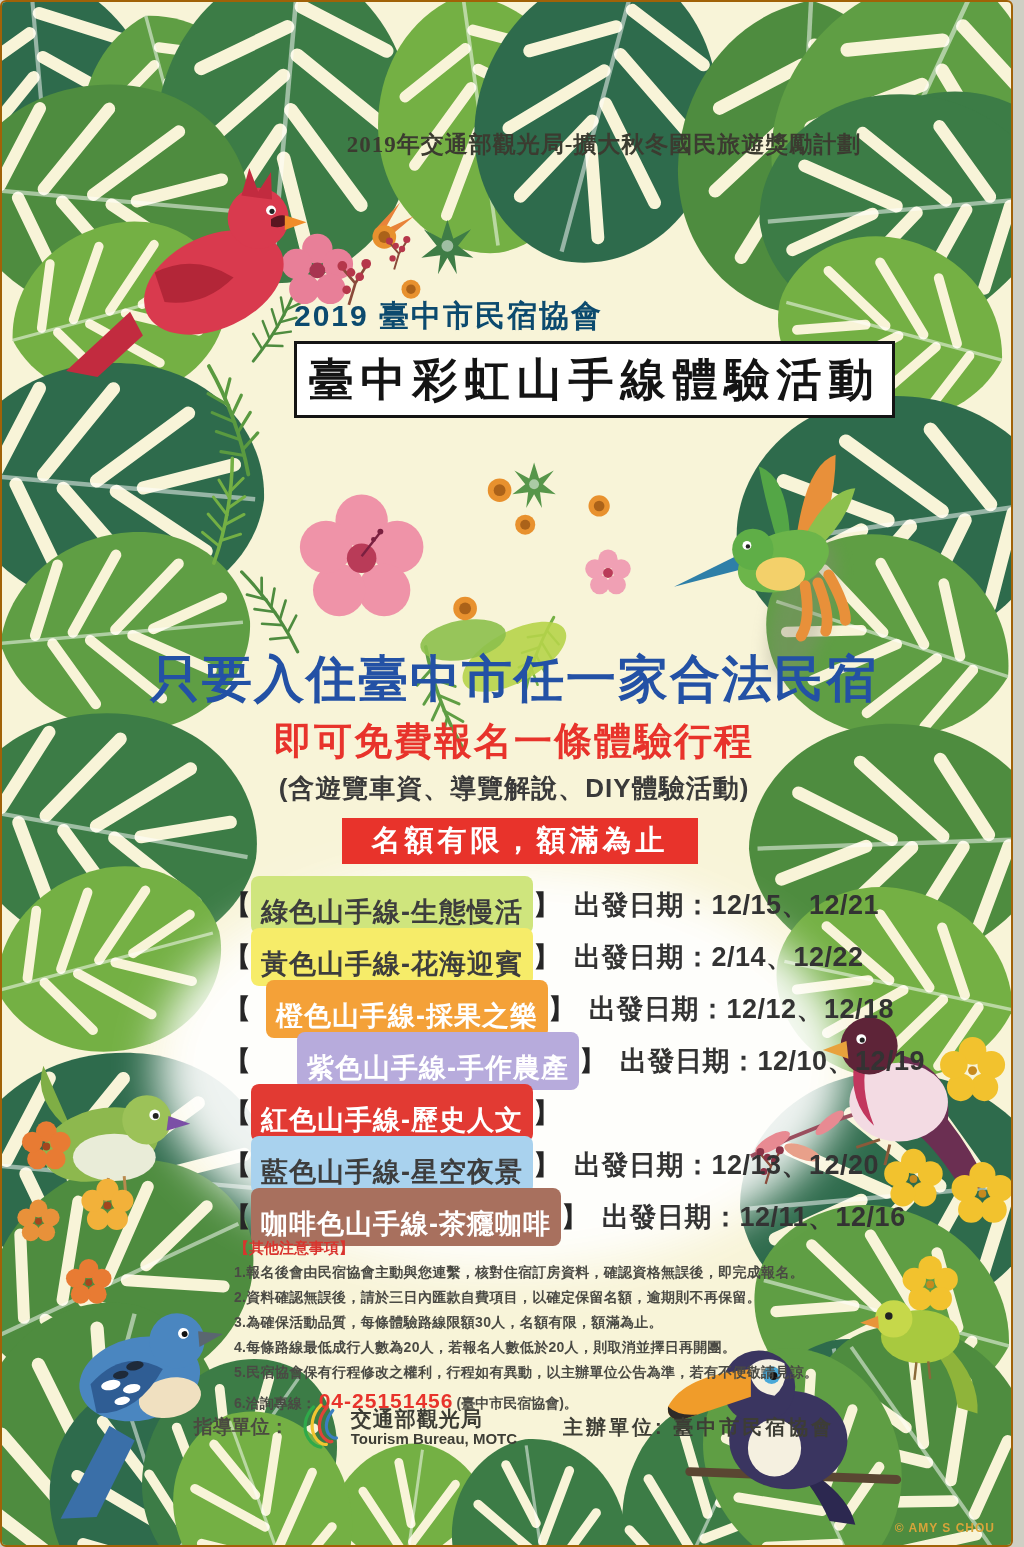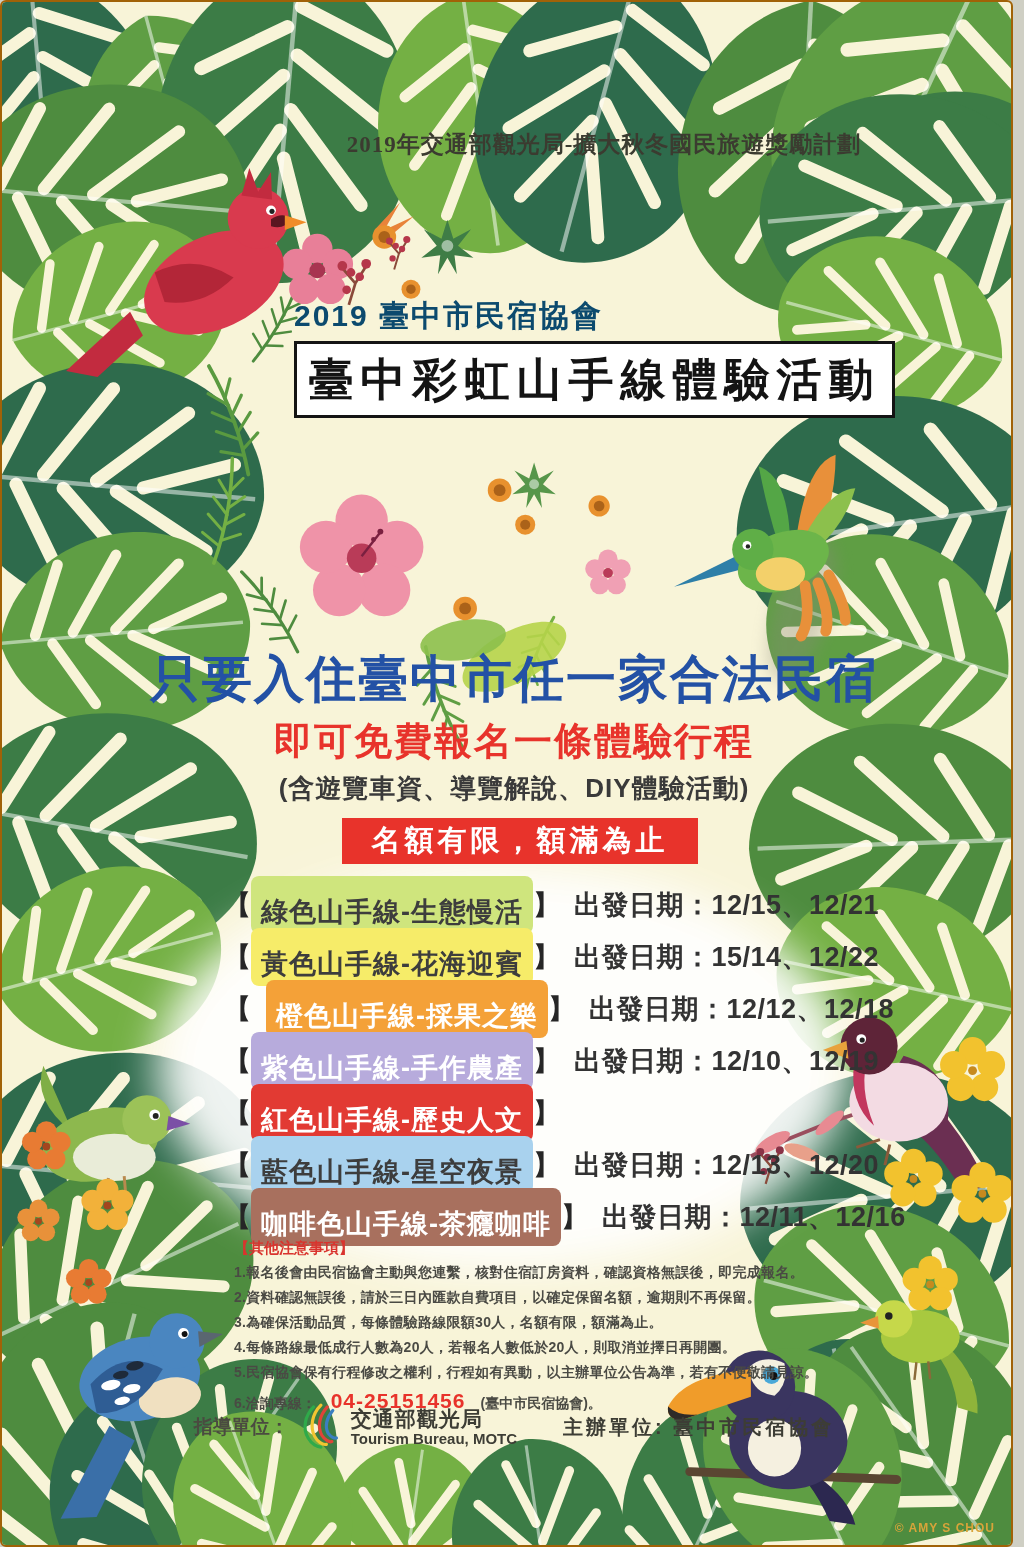--- a/index.html
+++ b/index.html
@@ -32,21 +32,21 @@
   .routes{top:886px;left:222px;}
   .route-row{display:flex;align-items:center;height:34px;margin-bottom:18px;
     font-size:27px;font-weight:800;color:#262626;white-space:nowrap;}
   .bracket{font-weight:800;color:#262626;}
   .pill{display:inline-block;padding:18px 10px 4px;border-radius:8px;letter-spacing:1px;}
   .route-date{margin-left:14px;color:#333;letter-spacing:.5px;}
   .notes{top:1237px;left:232px;width:625px;}
   .notes-title{font-size:15px;font-weight:800;color:var(--note_red);margin-bottom:6px;}
   .note-item{font-size:14px;font-weight:700;color:#4a4a44;margin-bottom:7px;letter-spacing:.3px;}
   .hotline{display:flex;align-items:baseline;font-size:14px;font-weight:700;color:#4a4a44;margin-top:2px;}
-  .hotline-number{font-size:21px;font-weight:800;color:var(--accent_red);margin:0 15px;letter-spacing:1px;}
+  .hotline-number{font-size:21px;font-weight:800;color:var(--accent_red);margin:0 3px;letter-spacing:1px;}
   .footer{top:1398px;left:0;width:1024px;display:flex;align-items:center;justify-content:center;gap:10px;}
   .f-label{font-size:19px;font-weight:800;color:#4a4a40;}
   .f-name{font-size:21px;font-weight:800;color:#3d3d35;letter-spacing:1px;line-height:1.1;}
   .f-en{font-size:15px;font-weight:700;color:#3d3d35;}
   .f-org{font-size:20px;font-weight:800;color:#3d3d35;letter-spacing:3px;margin-left:36px;text-align:center;}
   .credit{bottom:10px;right:16px;font-size:12px;font-weight:800;color:var(--credit_gold);letter-spacing:1px;}
   .slits{stroke:var(--background);}
 </style>
 </head>
 <body>
@@ -330,34 +330,34 @@
       <span class="bracket">】</span>
       <span class="route-date">
         <span>出發日期：</span><span>12/15、12/21</span>
       </span>
     </div>
       <div class="route-row">
       <span class="bracket">【</span>
       <span class="pill" style="background-color: rgb(246, 236, 105); color: rgb(61, 61, 61);">黃色山手線-花海迎賓</span>
       <span class="bracket">】</span>
       <span class="route-date">
-        <span>出發日期：</span><span>15/14、12/22</span>
+        <span>出發日期：</span><span>2/14、12/22</span>
       </span>
     </div>
       <div class="route-row">
       <span class="bracket">【</span>
       <span class="pill" style="background-color: rgb(244, 161, 56); color: rgb(255, 255, 255); margin-left: 15px;">橙色山手線-採果之樂</span>
       <span class="bracket">】</span>
       <span class="route-date">
         <span>出發日期：</span><span>12/12、12/18</span>
       </span>
     </div>
       <div class="route-row">
       <span class="bracket">【</span>
-      <span class="pill" style="background-color: rgb(183, 171, 220); color: rgb(255, 255, 255);">紫色山手線-手作農產</span>
+      <span class="pill" style="background-color: rgb(183, 171, 220); color: rgb(255, 255, 255); margin-left: 46px;">紫色山手線-手作農產</span>
       <span class="bracket">】</span>
       <span class="route-date">
         <span>出發日期：</span><span>12/10、12/19</span>
       </span>
     </div>
       <div class="route-row">
       <span class="bracket">【</span>
       <span class="pill" style="background-color: rgb(226, 58, 51); color: rgb(255, 255, 255);">紅色山手線-歷史人文</span>
       <span class="bracket">】</span>
     </div>

